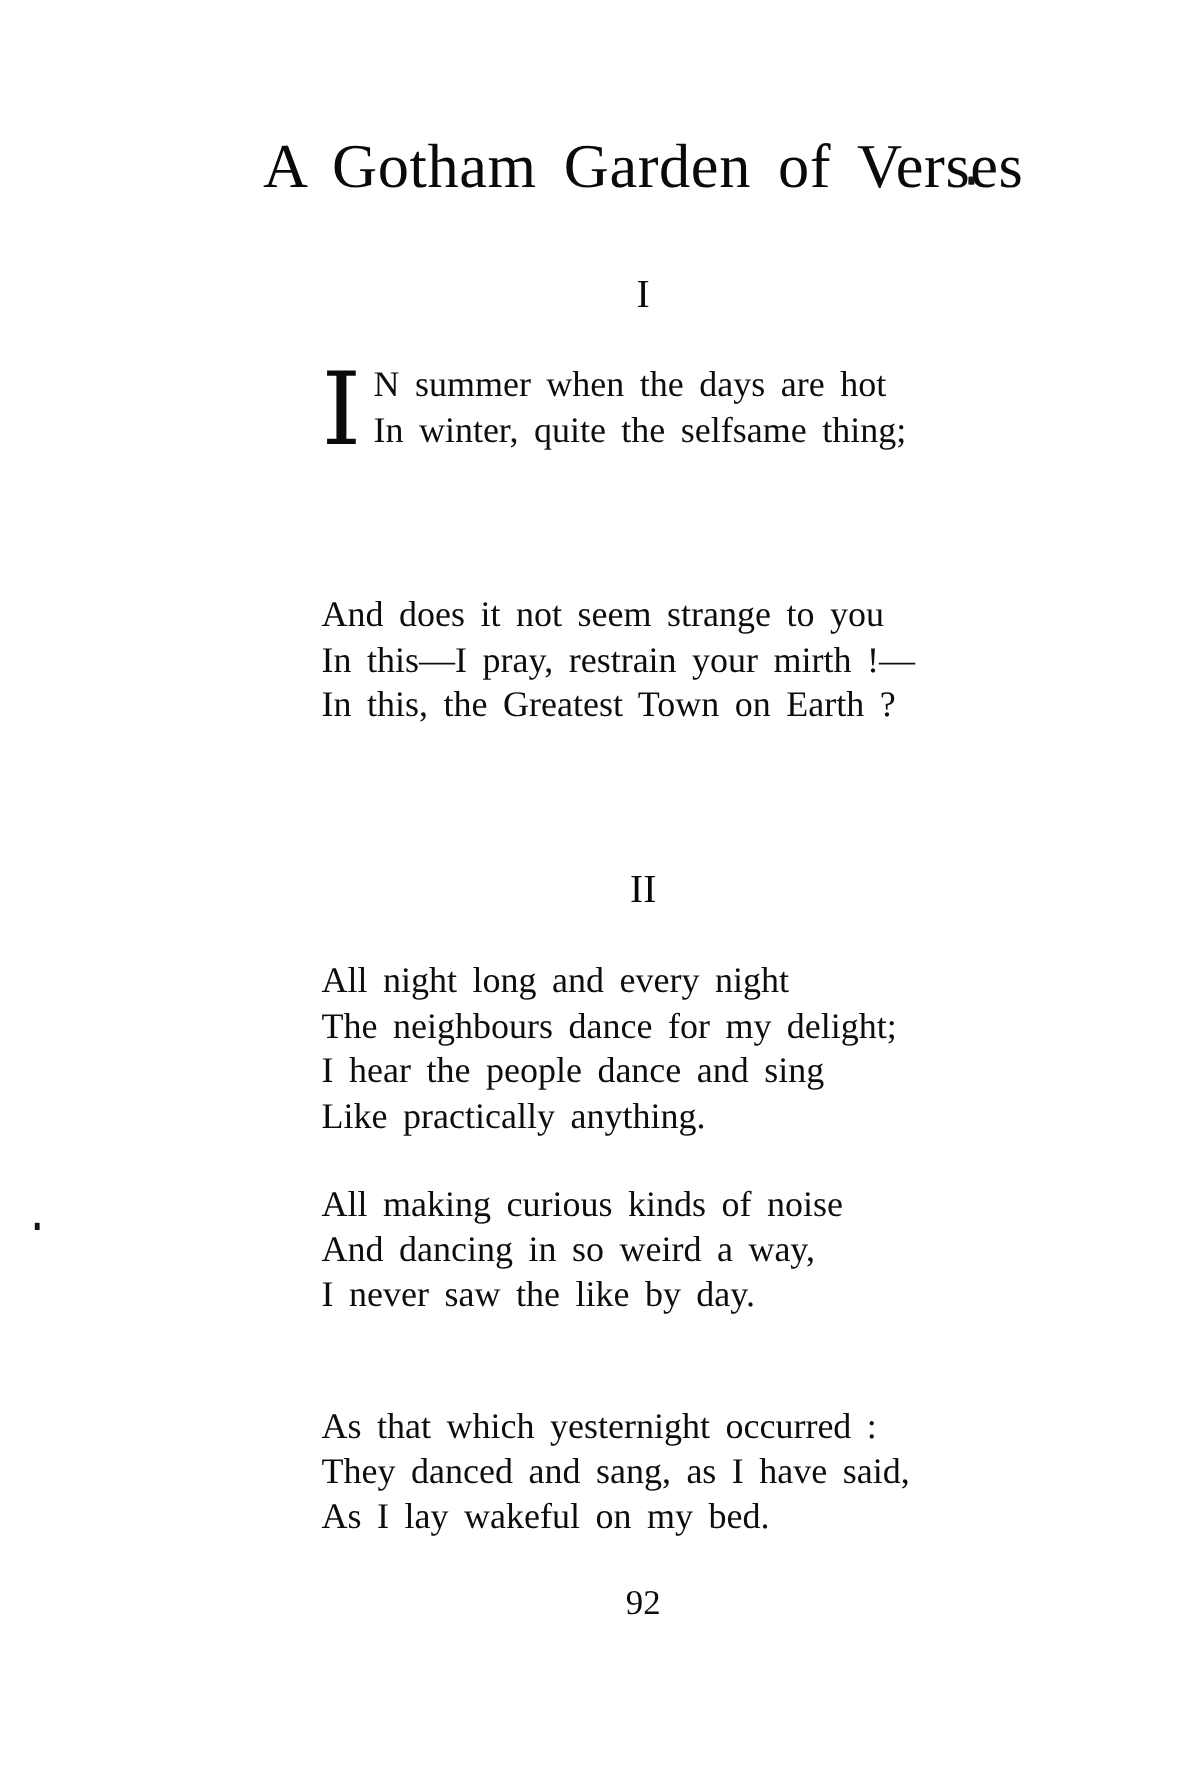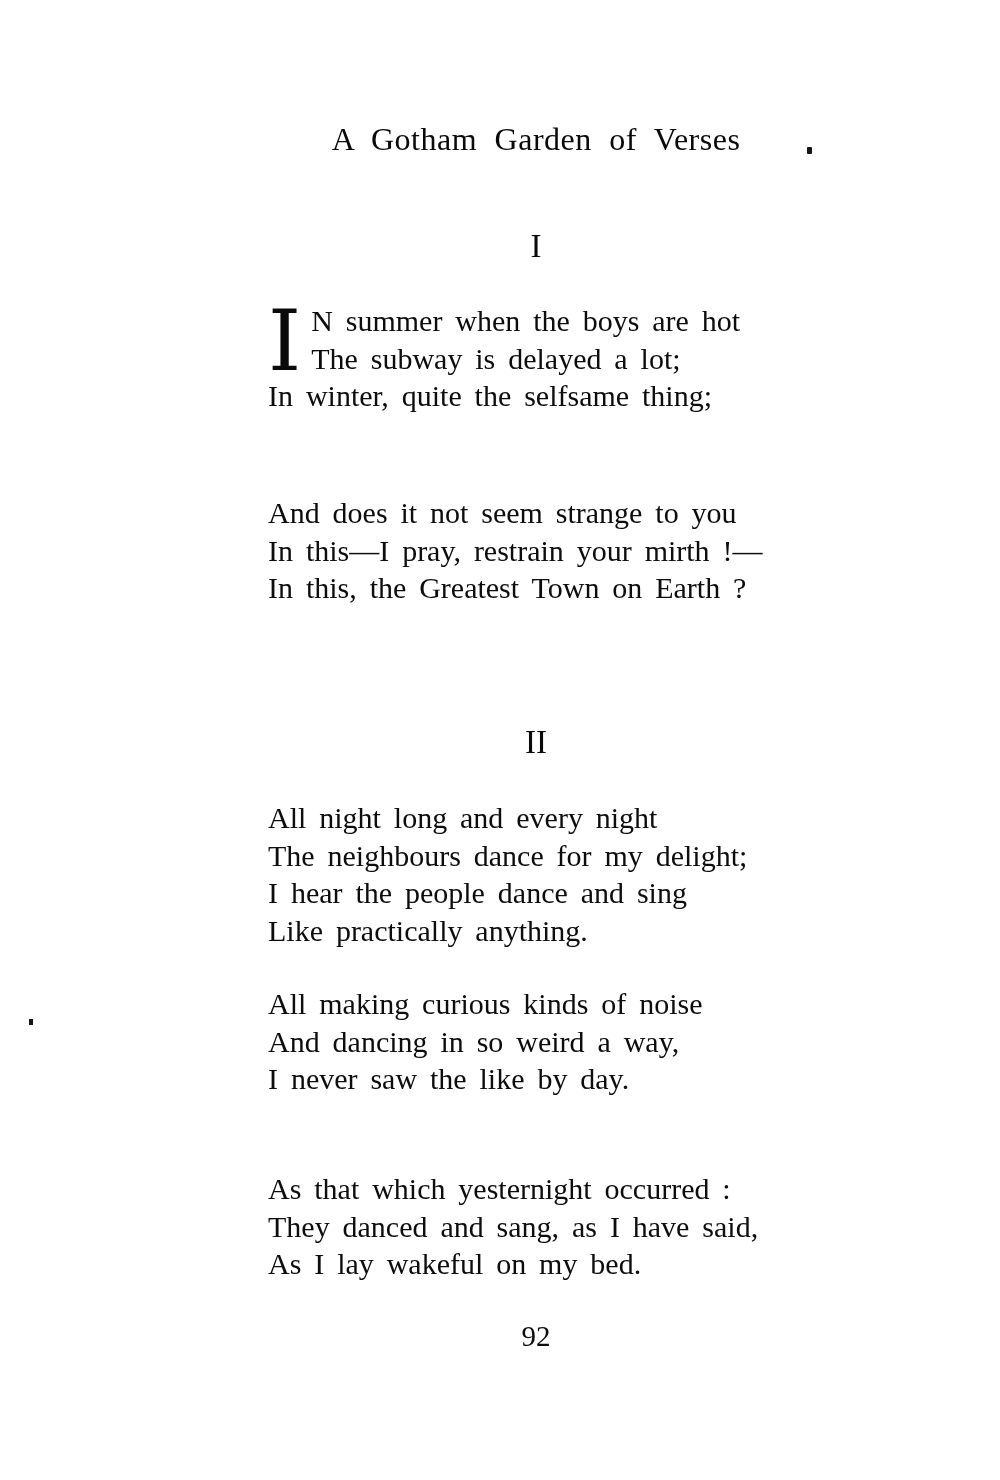--- a/index.html
+++ b/index.html
@@ -12,25 +12,24 @@
     overflow:hidden;
   }
   .page{
     position:absolute;inset:0;
     background:#fff;
   }
   .poem-title{
     position:absolute;
     left:72px;width:928px;top:110px;
     text-align:center;
-    font-size:32px;
+    font-size:52px;
     letter-spacing:0.5px;
     word-spacing:9px;
     color:#0a0a0a;
-    margin-top:11px;
   }
   .section-heading{
     position:absolute;
     left:72px;width:928px;
     text-align:center;
     font-size:33px;
     color:#0a0a0a;
   }
   .heading-1{top:228px;}
   .heading-2{top:724px;font-family:Liberation Serif, serif;}
@@ -74,22 +73,21 @@
 
 <div class="page">
 
   <div class="poem-title">A Gotham Garden of Verses</div>
   <div class="speck speck-title"></div>
 
   <div class="section-heading heading-1">I</div>
 
   <div class="stanza stanza-1">
     <span class="drop-cap">I</span>
-    <div class="line">N summer when the boys are hot</div>
-    <div class="line">The subway is delayed a lot;</div>
+    <div class="line">N summer when the days are hot</div>
     <div class="line">In winter, quite the selfsame thing;</div>
   </div>
 
   <div class="stanza stanza-2">
     <div class="line">And does it not seem strange to you</div>
     <div class="line">In this—I pray, restrain your mirth !—</div>
     <div class="line">In this, the Greatest Town on Earth ?</div>
   </div>
 
   <div class="section-heading heading-2">II</div>

